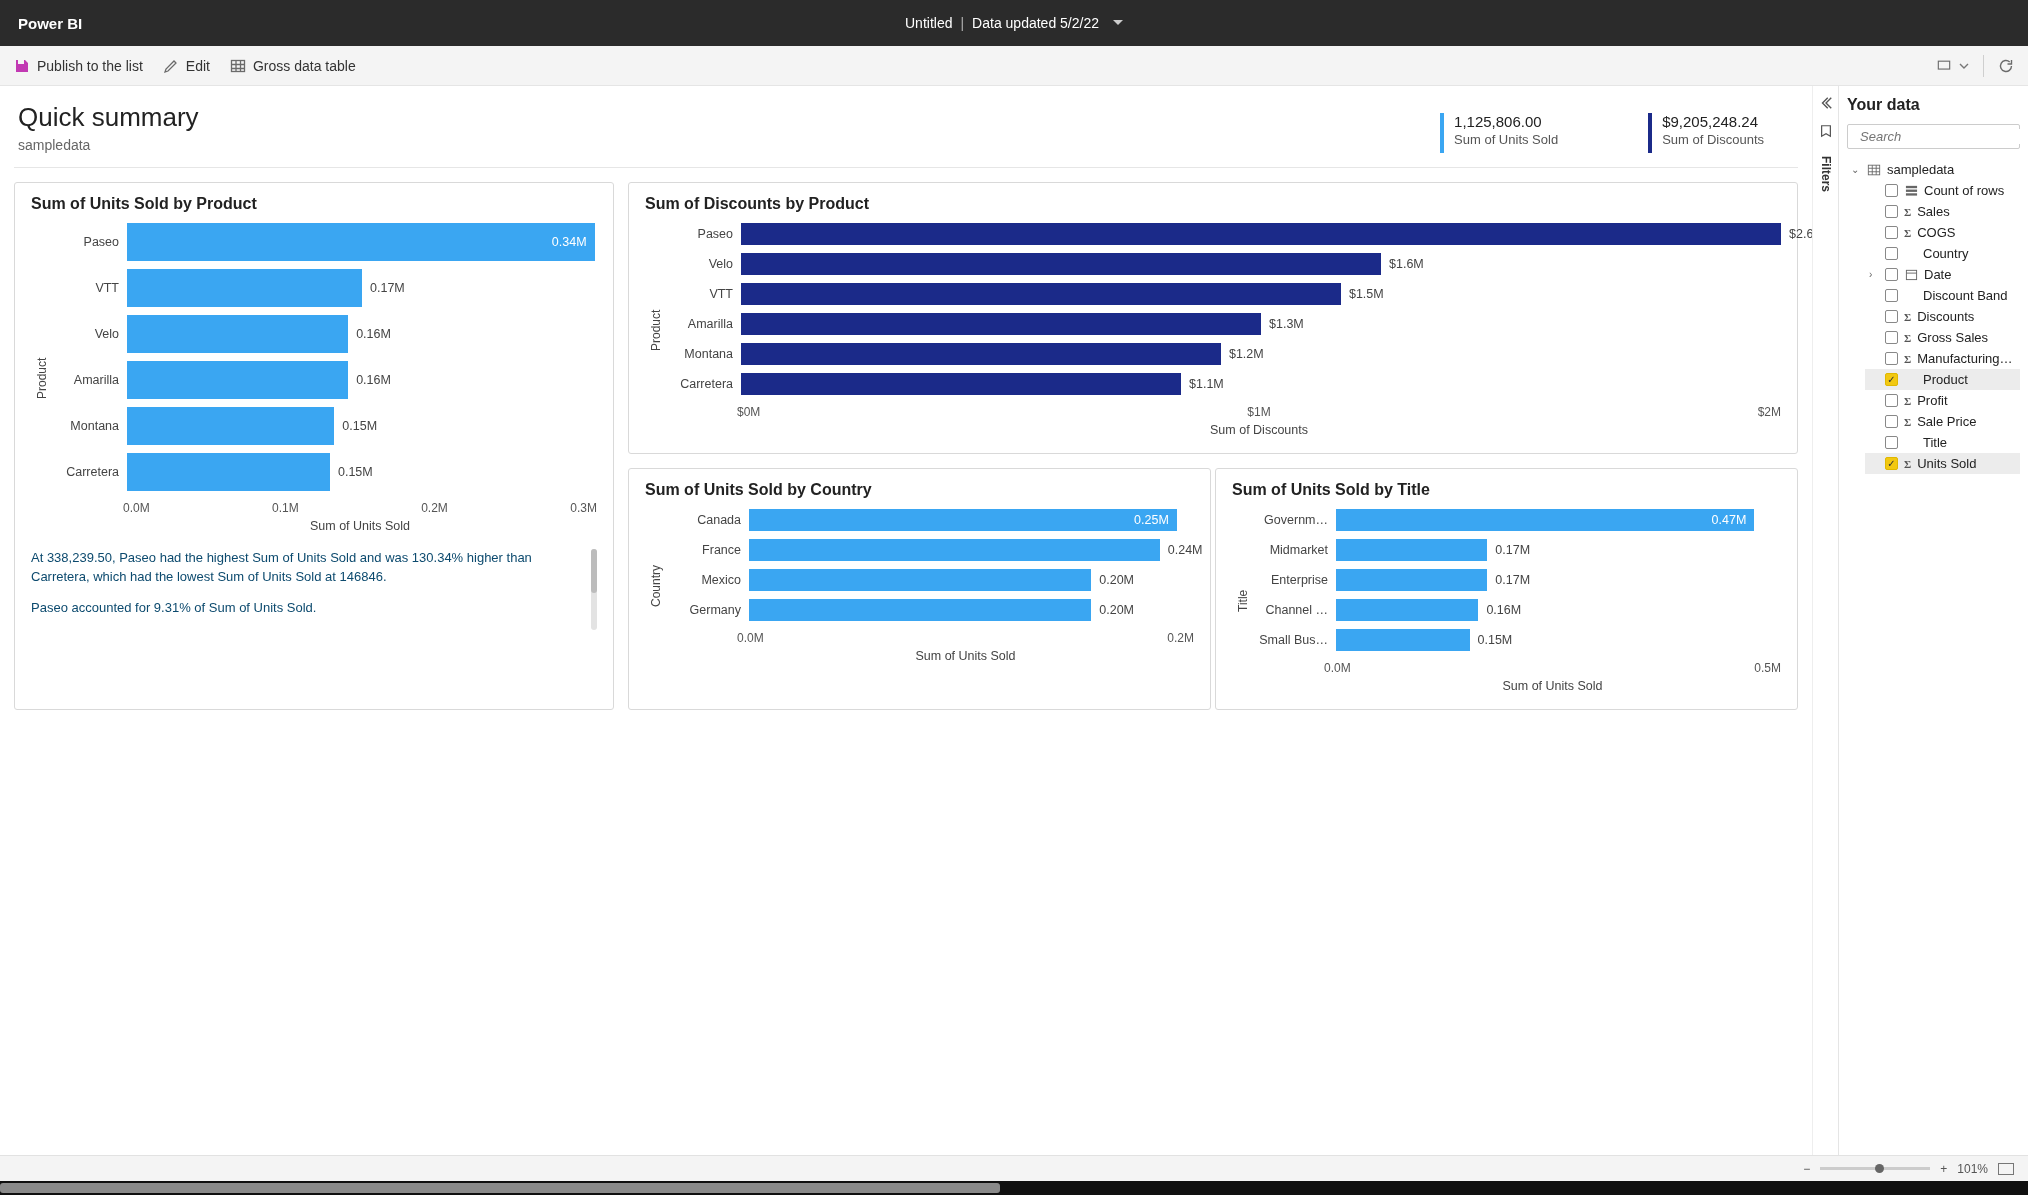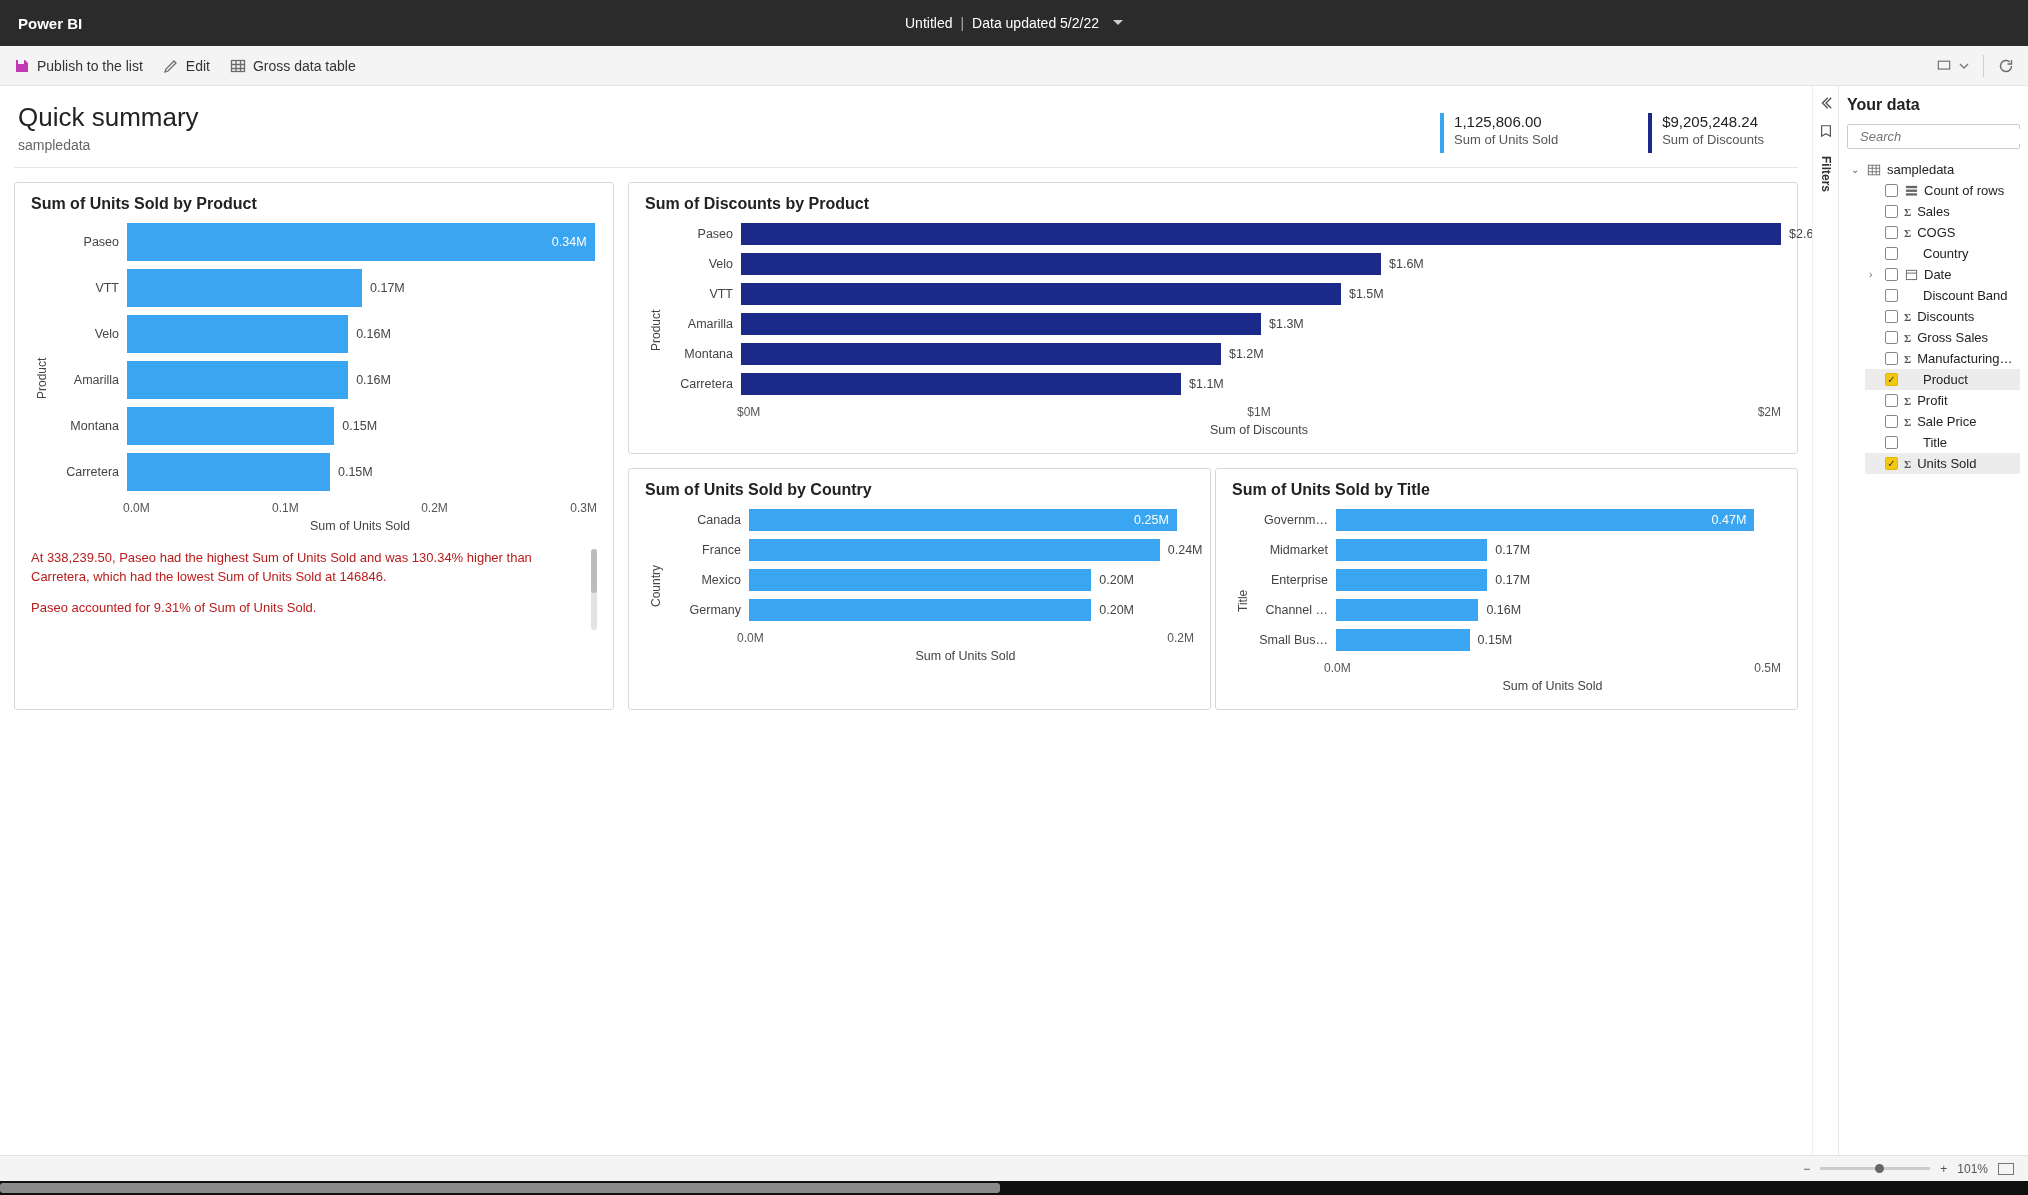--- a/index.html
+++ b/index.html
@@ -57,21 +57,21 @@
   .barrow .track { flex:1; position:relative; }
   .barfill { height:100%; background:#3aa6f2; position:relative; }
   .barfill.navy { background:#1b2a89; }
   .val-out { position:absolute; left:100%; top:50%; transform:translateY(-50%); margin-left:8px; font-size:12.5px; color:#444; white-space:nowrap;}
   .val-in { position:absolute; right:8px; top:50%; transform:translateY(-50%); font-size:12.5px; color:#fff; white-space:nowrap;}
 
   .xaxis { display:flex; justify-content:space-between; color:#555; font-size:12px; margin-top:10px; padding-left:0;}
   .xaxis-lbl { text-align:center; font-size:12.5px; color:#444; margin-top:4px;}
 
   .insights { margin-top:16px; display:flex; gap:8px;}
-  .insights .txt { font-size:13px; color:#b91c1c; line-height:1.45; flex:1;}
+  .insights .txt { font-size:13px; color:#0c4a6e; line-height:1.45; flex:1;}
   .insights .txt p { margin-bottom:12px; }
   .insights .scroll { width:6px; background:#e3e3e3; border-radius:3px; position:relative;}
   .insights .scroll .thumb { position:absolute; top:0; width:100%; height:55%; background:#bcbcbc; border-radius:3px;}
 
   
   .vtabs { width:26px; border-left:1px solid #eee; display:flex; flex-direction:column; align-items:center; gap:14px; padding-top:10px;}
   .vtabs svg { stroke:#555; fill:none; }
   .vtabs .vtext { writing-mode:vertical-rl; font-size:12px; color:#333; font-weight:600; margin-top:4px;}
 
   

